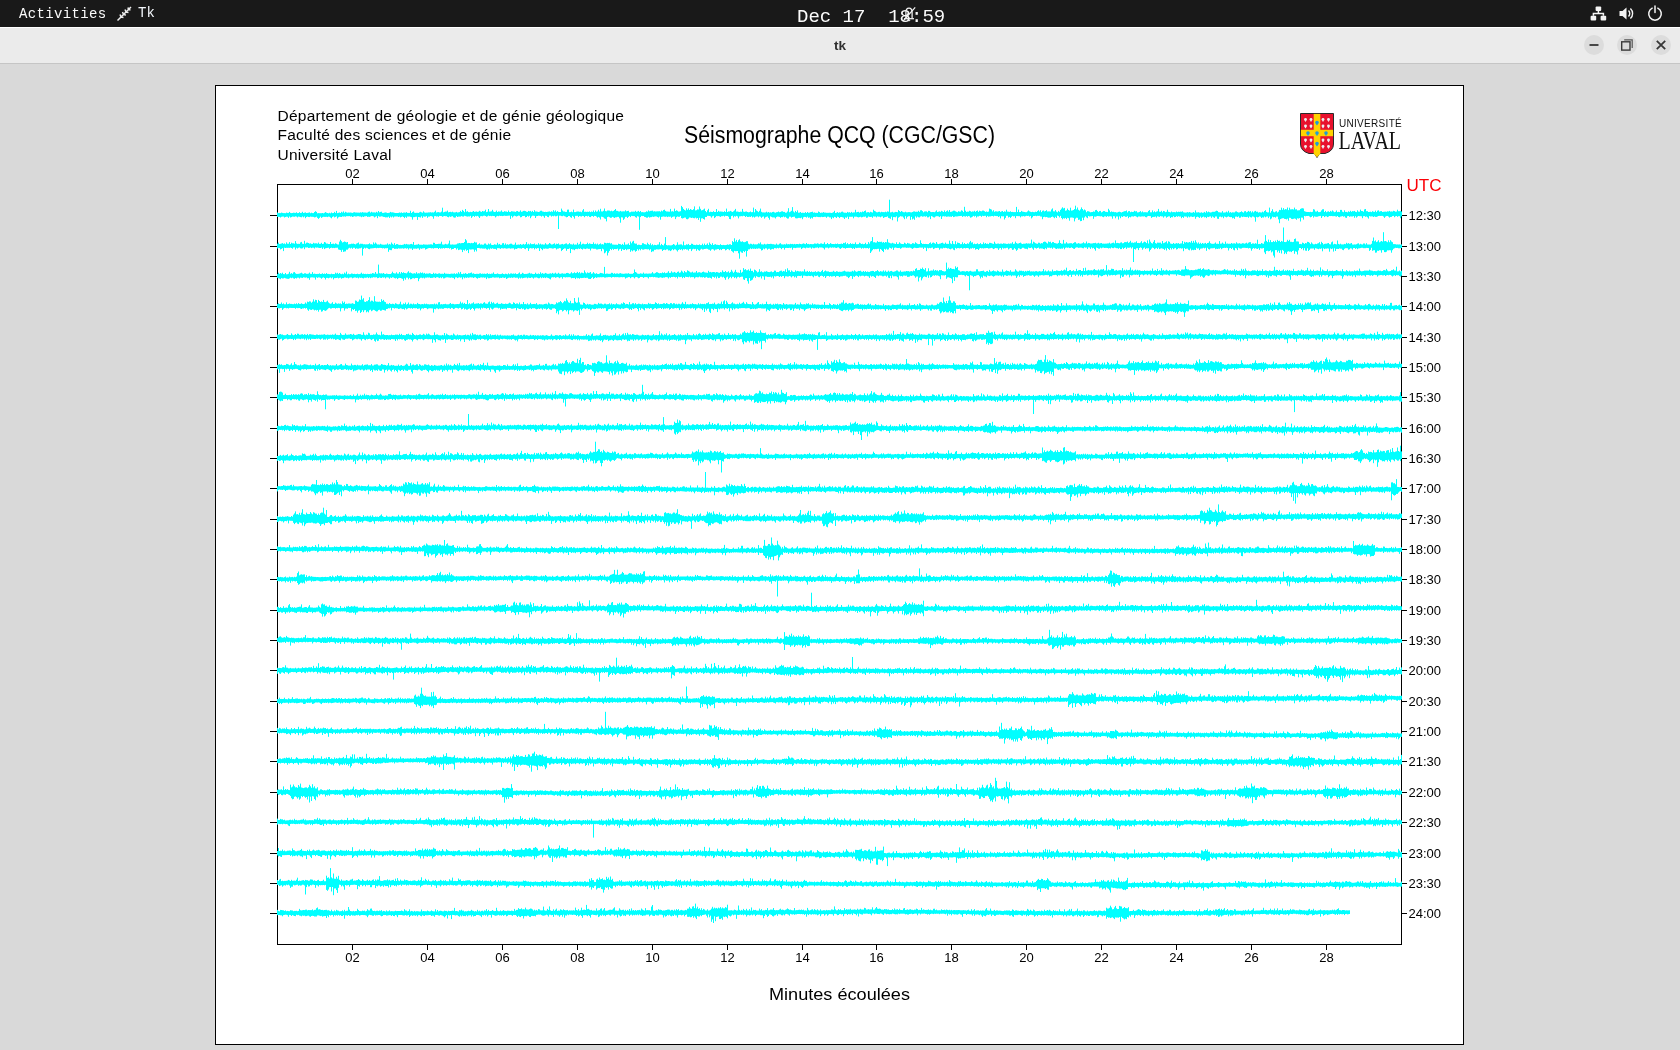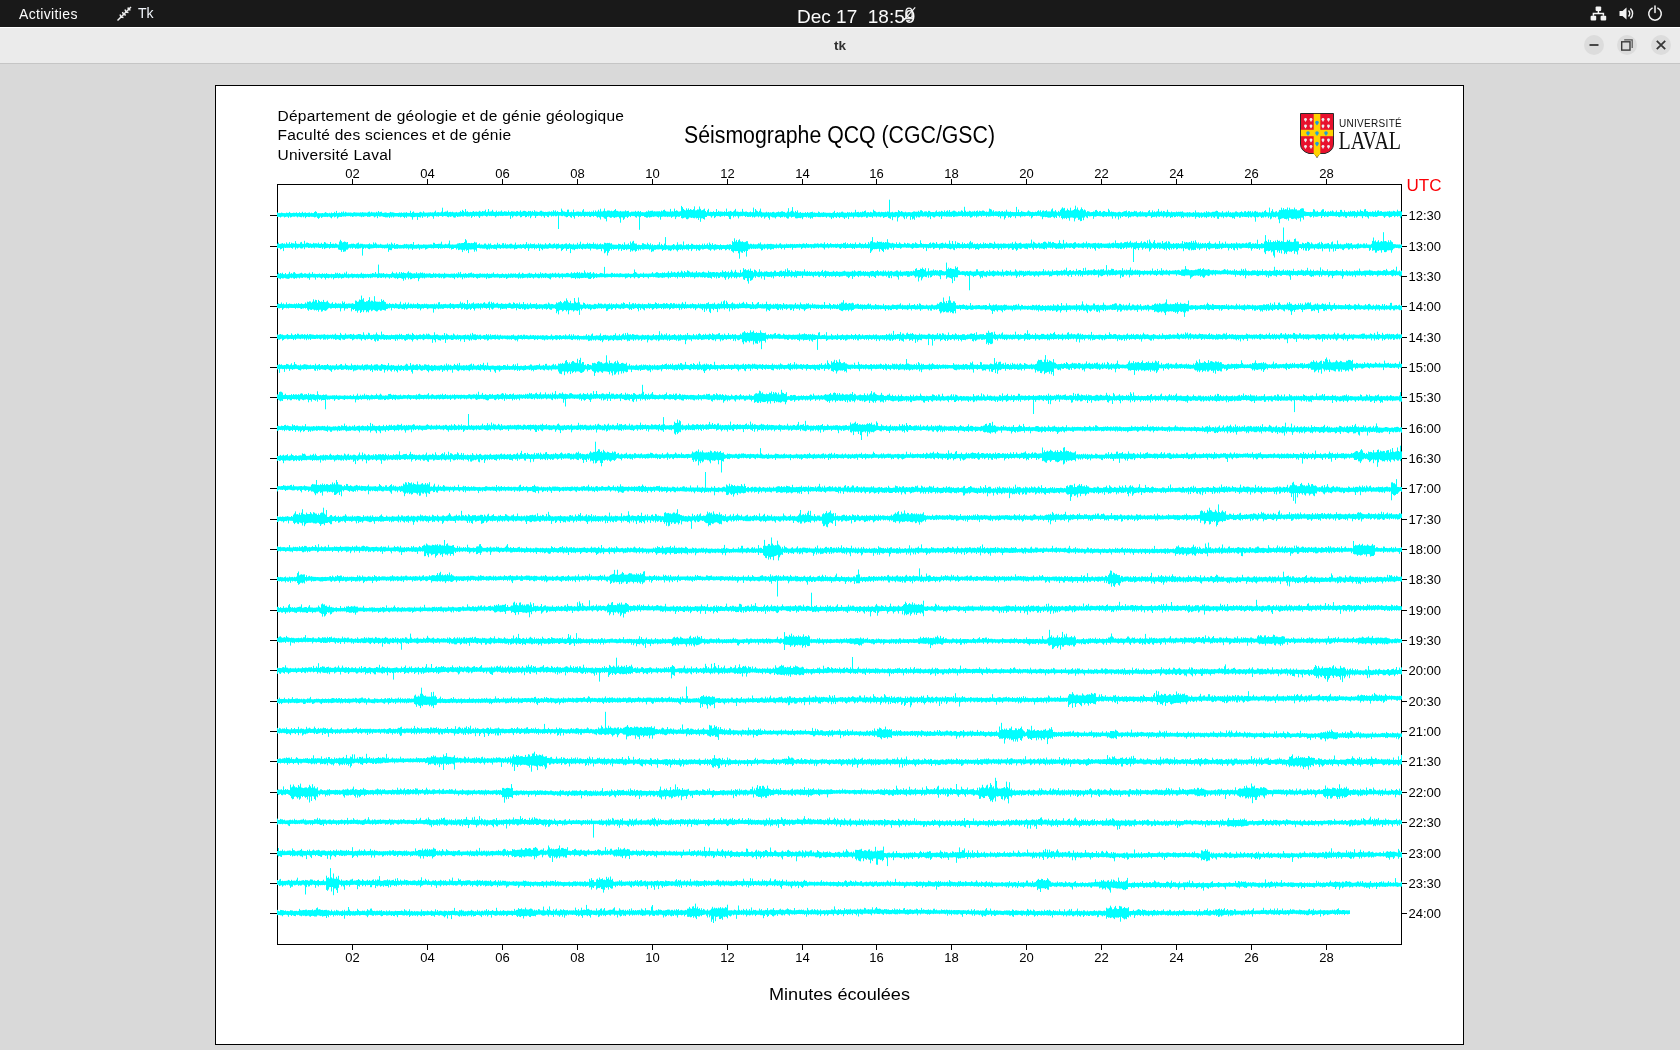--- a/index.html
+++ b/index.html
@@ -1,17 +1,17 @@
 <!DOCTYPE html>
 <html><head>
 <meta charset="utf-8">
 <style>
   html,body{margin:0;padding:0;width:1680px;height:1050px;overflow:hidden;
     font-family:"Liberation Sans",sans-serif;background:#d9d9d9;}
-  #topbar{position:absolute;left:0;top:0;width:1680px;height:27px;background:#191919;color:#fff;}
+  #topbar{position:absolute;left:0;top:0;width:1680px;height:27px;background:#191919;color:#fff;font-family:Liberation Mono, monospace;}
   #activities{position:absolute;left:19px;top:6px;font-size:14px;letter-spacing:0.35px;color:#fbfbfb;}
   #tkapp{position:absolute;left:115px;top:5px;height:18px;color:#f2f6fb;font-size:14px;}
   #clock{position:absolute;left:797px;top:6px;font-size:19px;color:#fbfbfb;}
   #titlebar{position:absolute;left:0;top:27px;width:1680px;height:35px;background:#ebebeb;border-top:1px solid #fff;border-bottom:1px solid #c5c5c5;}
   #wtitle{position:absolute;left:0;top:10px;width:1680px;text-align:center;font-size:13.5px;font-weight:bold;color:#2f2f2f;}
   .wbtn{position:absolute;top:35px;width:20px;height:20px;border-radius:50%;background:#dcdcdc;}
   #canvas{position:absolute;left:215px;top:85px;width:1247px;height:958px;background:#fff;border:1px solid #000;}
 </style>
 </head>
 <body>

